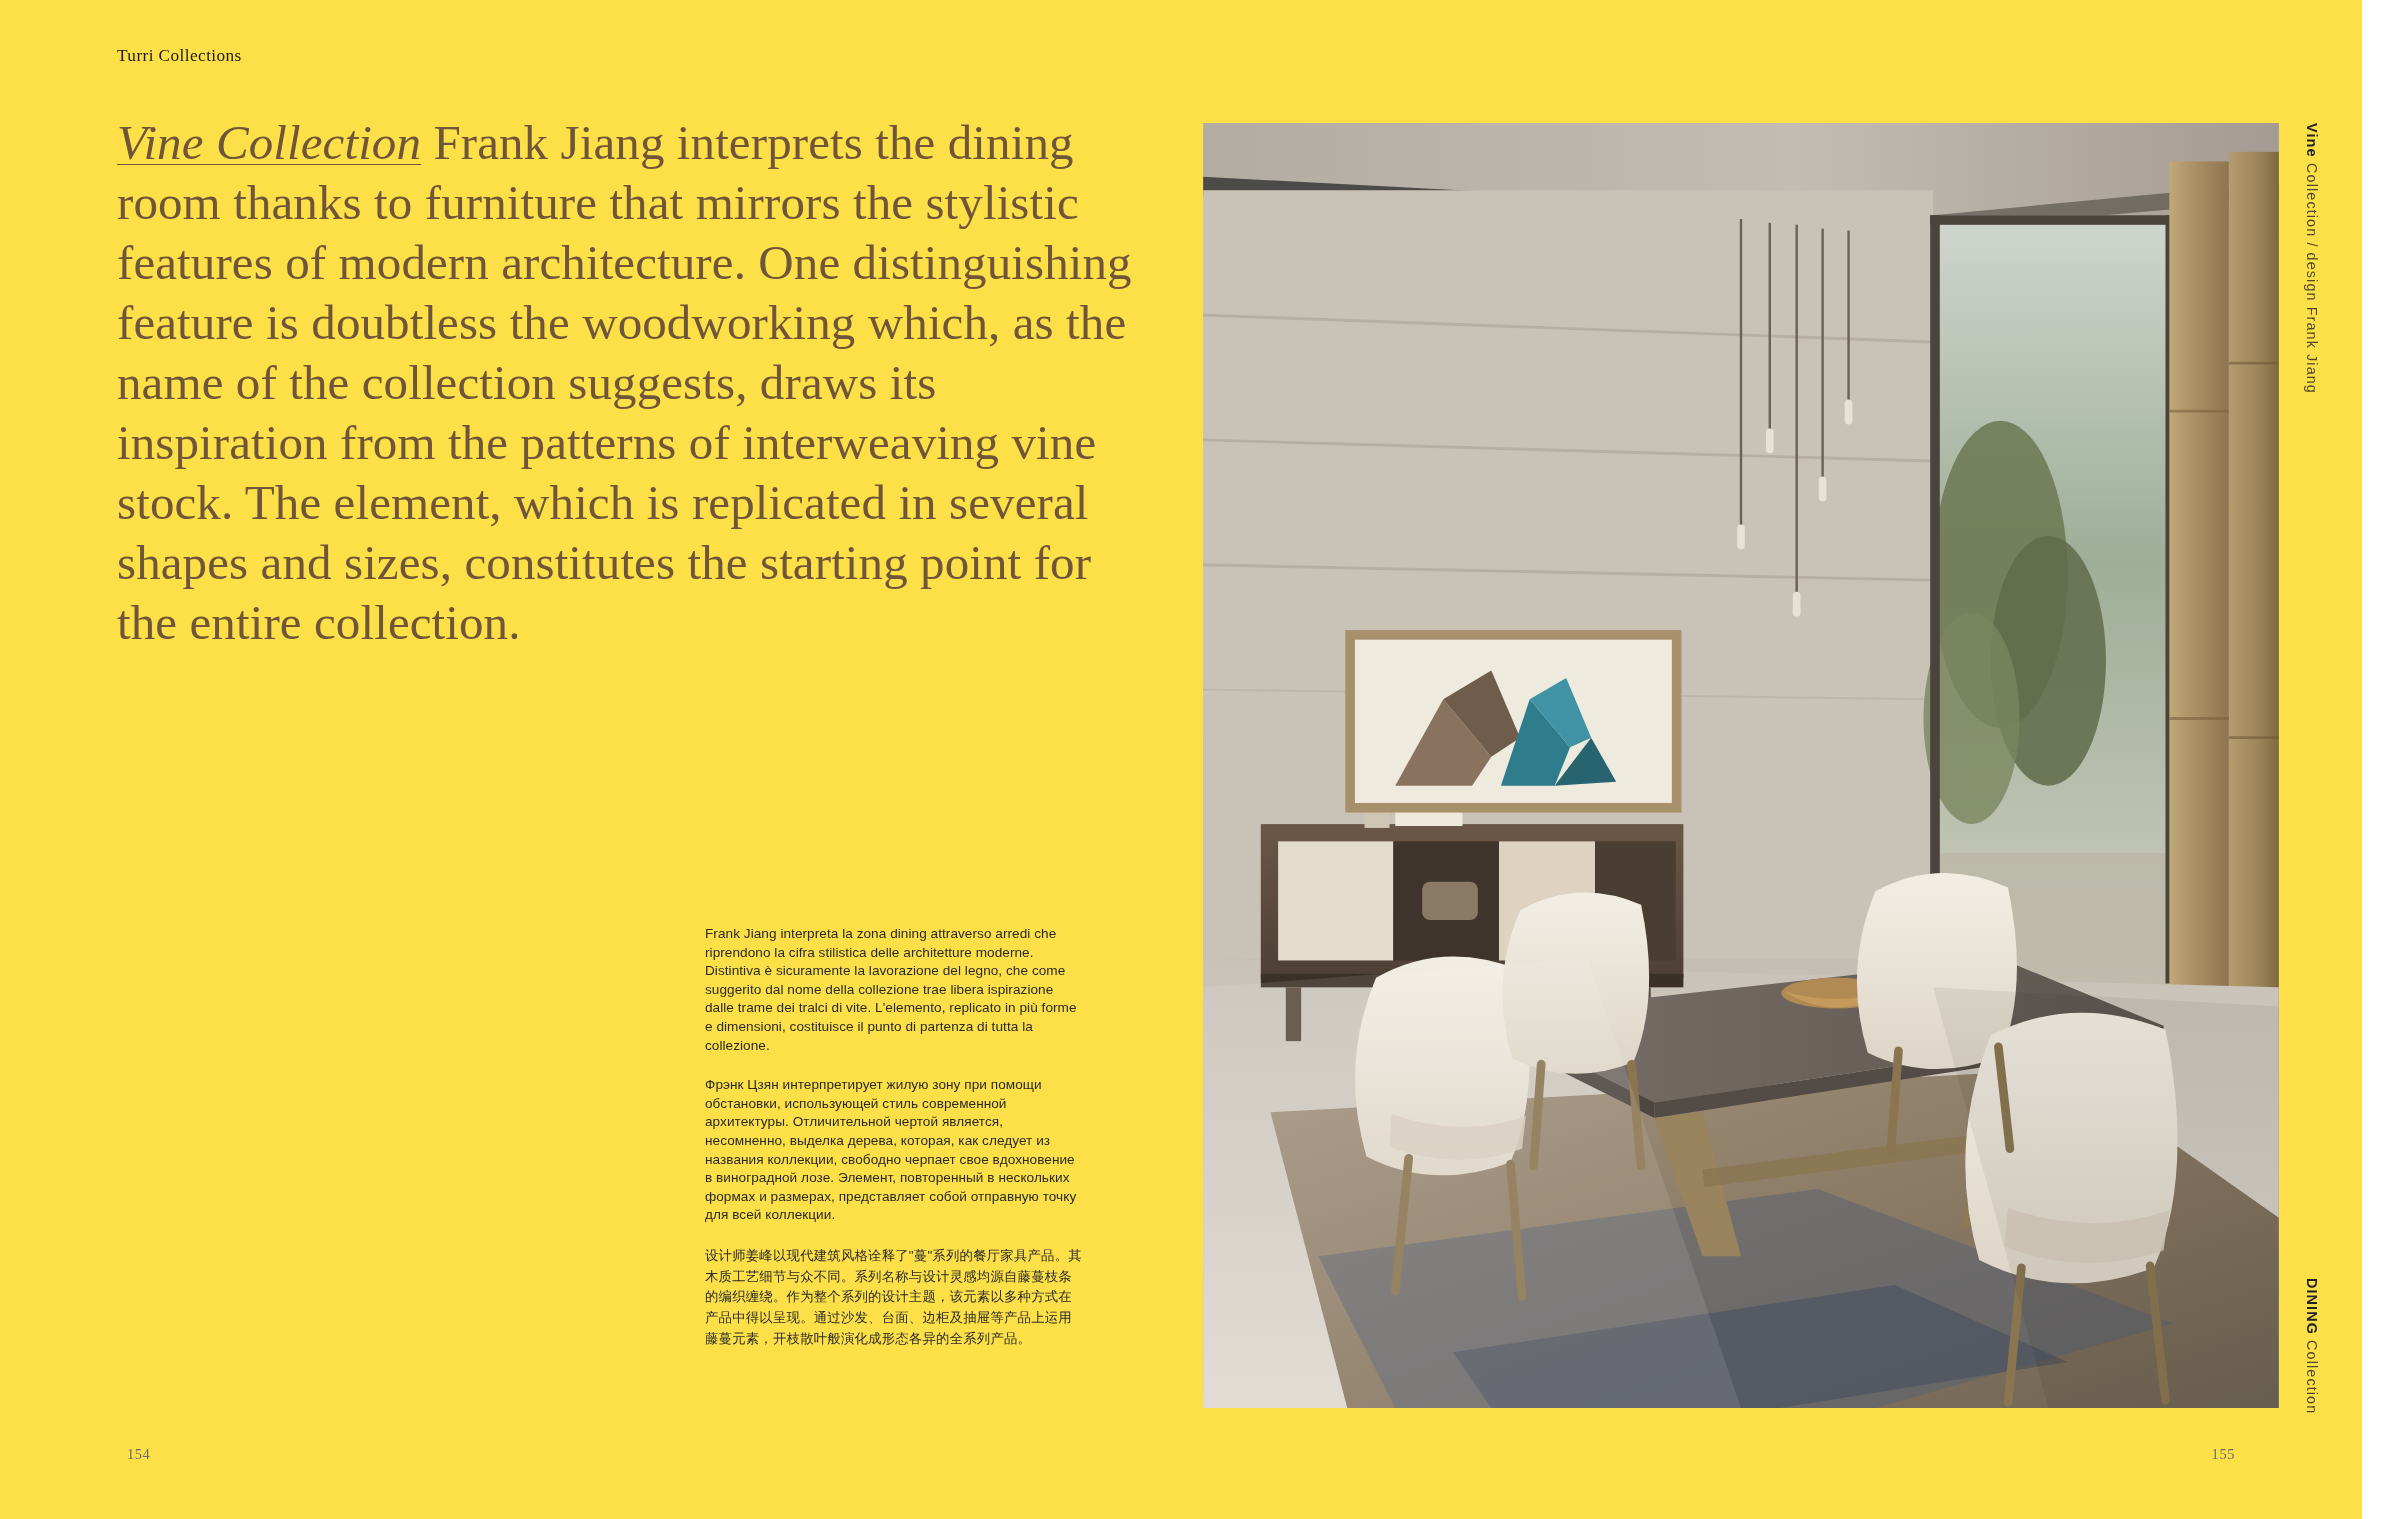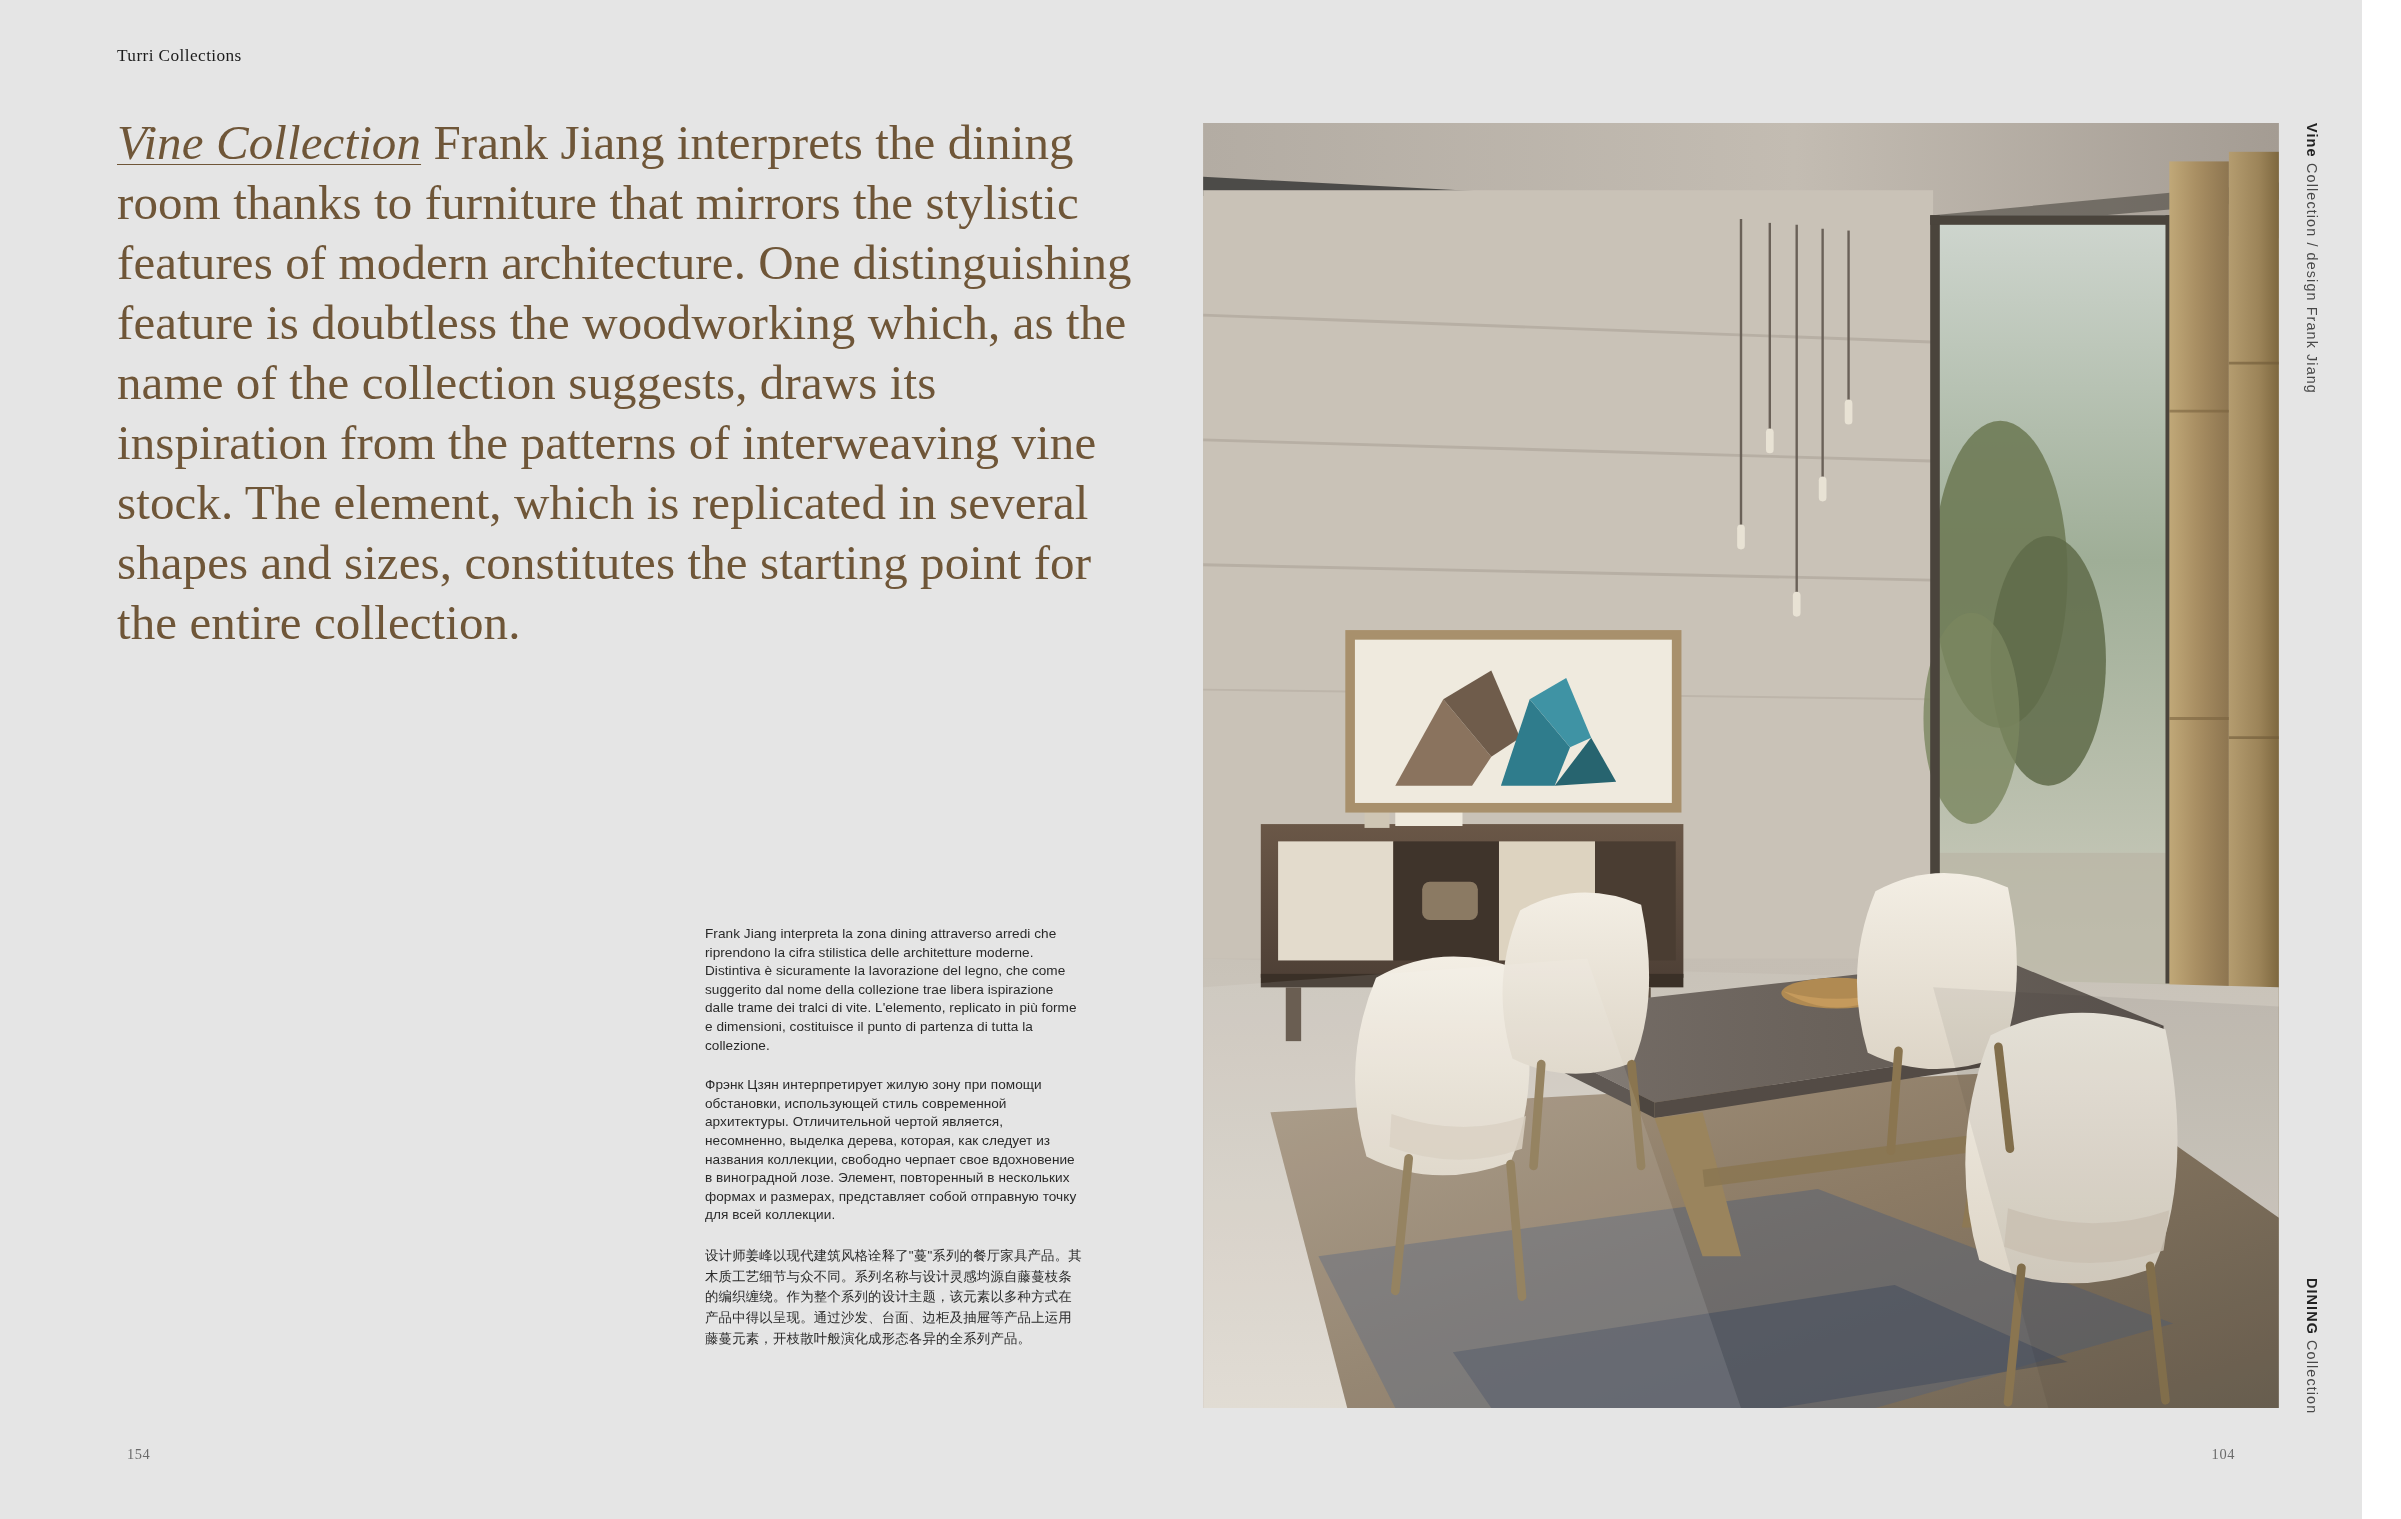--- a/index.html
+++ b/index.html
@@ -10,21 +10,21 @@
   body {
     width: 2402px;
     height: 1520px;
     overflow: hidden;
     font-family: "Liberation Sans", sans-serif;
   }
   .spread {
     position: relative;
     width: 2362px;
     height: 1520px;
-    background: #e5e5e5;
+    background: #fde047;
   }
 
   
   .running-head {
     position: absolute;
     left: 117px;
     top: 46px;
     font-family: "Liberation Serif", serif;
     font-size: 17.3px;
     letter-spacing: 0.4px;
@@ -119,21 +119,21 @@
     <span class="collection-name">Vine Collection</span><span> Frank Jiang interprets the dining room thanks to furniture that mirrors the stylistic features of modern architecture. One distinguishing feature is doubtless the woodworking which, as the name of the collection suggests, draws its inspiration from the patterns of interweaving vine stock. The element, which is replicated in several shapes and sizes, constitutes the starting point for the entire collection.</span>
   </div>
 
   <div class="copy-block">
     <p class="copy-para">Frank Jiang interpreta la zona dining attraverso arredi che riprendono la cifra stilistica delle architetture moderne. Distintiva è sicuramente la lavorazione del legno, che come suggerito dal nome della collezione trae libera ispirazione dalle trame dei tralci di vite. L'elemento, replicato in più forme e dimensioni, costituisce il punto di partenza di tutta la collezione.</p>
     <p class="copy-para">Фрэнк Цзян интерпретирует жилую зону при помощи обстановки, использующей стиль современной архитектуры. Отличительной чертой является, несомненно, выделка дерева, которая, как следует из названия коллекции, свободно черпает свое вдохновение в виноградной лозе. Элемент, повторенный в нескольких формах и размерах, представляет собой отправную точку для всей коллекции.</p>
     <p class="copy-para cjk">设计师姜峰以现代建筑风格诠释了"蔓"系列的餐厅家具产品。其木质工艺细节与众不同。系列名称与设计灵感均源自藤蔓枝条的编织缠绕。作为整个系列的设计主题，该元素以多种方式在产品中得以呈现。通过沙发、台面、边柜及抽屉等产品上运用藤蔓元素，开枝散叶般演化成形态各异的全系列产品。</p>
   </div>
 
   <div class="folio folio-left">154</div>
-  <div class="folio folio-right">104</div>
+  <div class="folio folio-right">155</div>
 
   <div class="photo">
     <svg width="1076" height="1285" viewBox="0 0 1120 1338" xmlns="http://www.w3.org/2000/svg">
       <defs>
         <linearGradient id="wallGrad" x1="0" y1="0" x2="0" y2="1">
           <stop offset="0%" stop-color="#cfc8be"></stop>
           <stop offset="60%" stop-color="#c6bfb5"></stop>
           <stop offset="100%" stop-color="#bdb6ac"></stop>
         </linearGradient>
         <linearGradient id="ceilGrad" x1="0" y1="0" x2="1" y2="0">

